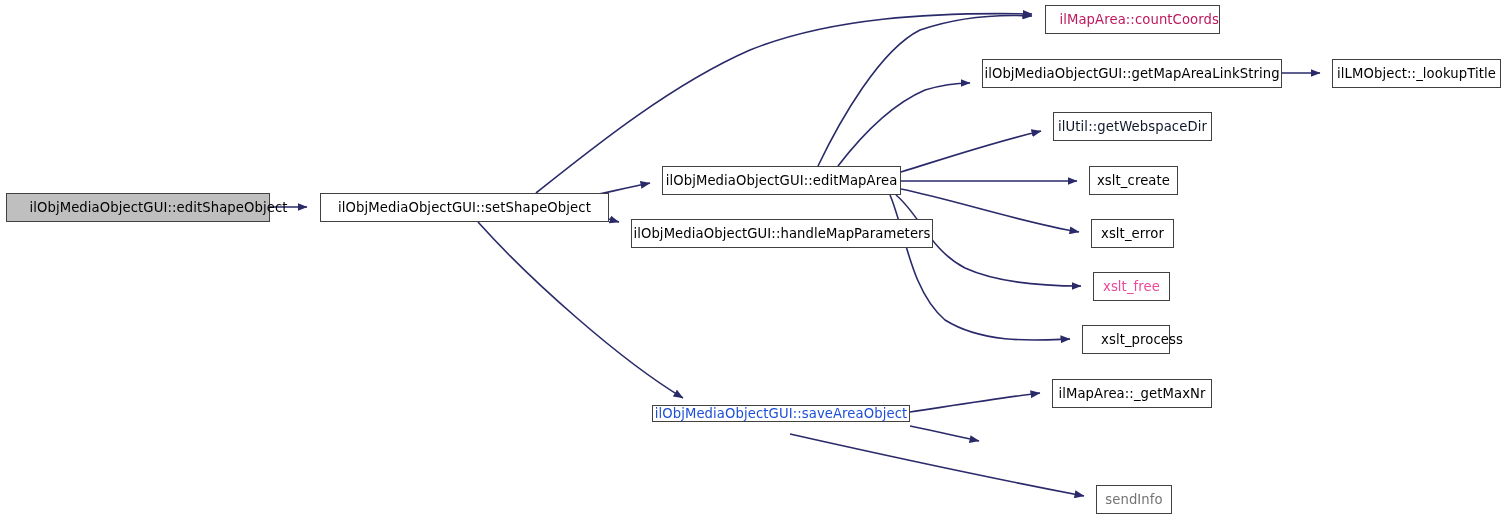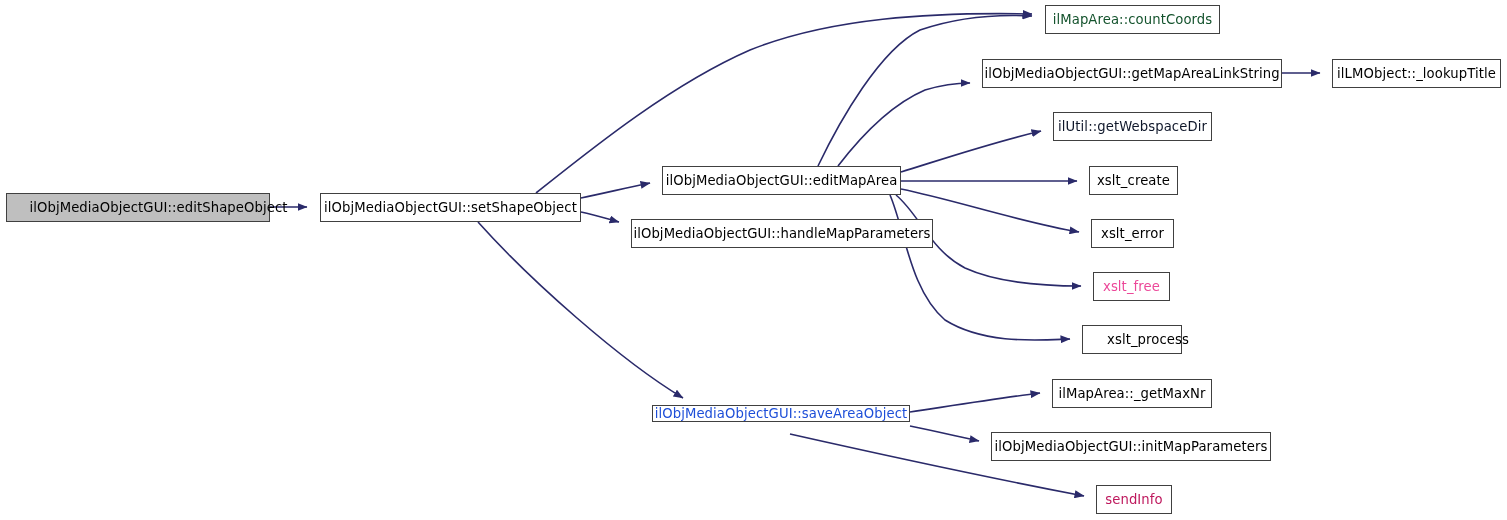--- a/index.html
+++ b/index.html
@@ -69,58 +69,55 @@
         <path d="M 890,195 C 905,230 910,290 945,320 C 985,345 1040,340 1070,339" stroke="#2a2a6a" marker-end="url(#arrowhead)"></path>
         <path d="M 1282,73 L 1320,73" stroke="#2a2a6a" marker-end="url(#arrowhead)"></path>
         <path d="M 910,412 C 950,406 1000,398 1040,393" stroke="#2a2a6a" marker-end="url(#arrowhead)"></path>
         <path d="M 910,426 C 935,431 960,437 979,441" stroke="#2a2a6a" marker-end="url(#arrowhead)"></path>
         <path d="M 790,434 C 870,452 990,478 1084,496" stroke="#2a2a6a" marker-end="url(#arrowhead)"></path>
       </g>
   </svg>
 <div class="node highlight" style="left: 6px; top: 193px; width: 264px; height: 29px; border-color: rgb(64, 64, 64); background: rgb(191, 191, 191); color: rgb(0, 0, 0);">
       <span>ilObjMediaObjectGUI::editShapeObject</span>
     </div>
-    <div class="node" style="left: 320px; top: 193px; width: 261px; height: 29px; border-color: rgb(64, 64, 64); background: rgb(255, 255, 255); color: rgb(0, 0, 0);">
+    <div class="node" style="left: 320px; top: 193px; width: 289px; height: 29px; border-color: rgb(64, 64, 64); background: rgb(255, 255, 255); color: rgb(0, 0, 0);">
       <span>ilObjMediaObjectGUI::setShapeObject</span>
     </div>
     <div class="node" style="left: 662px; top: 166px; width: 239px; height: 29px; border-color: rgb(64, 64, 64); background: rgb(255, 255, 255); color: rgb(0, 0, 0);">
       <span>ilObjMediaObjectGUI::editMapArea</span>
     </div>
     <div class="node" style="left: 631px; top: 219px; width: 302px; height: 29px; border-color: rgb(64, 64, 64); background: rgb(255, 255, 255); color: rgb(0, 0, 0);">
       <span>ilObjMediaObjectGUI::handleMapParameters</span>
     </div>
-    <div class="node" style="left: 1045px; top: 5px; width: 175px; height: 29px; border-color: rgb(64, 64, 64); background: rgb(255, 255, 255); color: #14532d;">
+    <div class="node" style="left: 1045px; top: 5px; width: 175px; height: 29px; border-color: rgb(64, 64, 64); background: rgb(255, 255, 255); color: #be185d; justify-content: flex-end;">
       <span>ilMapArea::countCoords</span>
     </div>
     <div class="node" style="left: 982px; top: 59px; width: 300px; height: 29px; border-color: rgb(64, 64, 64); background: rgb(255, 255, 255); color: rgb(0, 0, 0);">
       <span>ilObjMediaObjectGUI::getMapAreaLinkString</span>
     </div>
     <div class="node" style="left: 1332px; top: 59px; width: 169px; height: 29px; border-color: rgb(64, 64, 64); background: rgb(255, 255, 255); color: rgb(0, 0, 0);">
       <span>ilLMObject::_lookupTitle</span>
     </div>
     <div class="node" style="left: 1053px; top: 112px; width: 159px; height: 29px; border-color: rgb(64, 64, 64); background: rgb(255, 255, 255); color: #0f172a;">
       <span>ilUtil::getWebspaceDir</span>
     </div>
     <div class="node" style="left: 1089px; top: 166px; width: 89px; height: 29px; border-color: rgb(64, 64, 64); background: rgb(255, 255, 255); color: rgb(0, 0, 0);">
       <span>xslt_create</span>
     </div>
     <div class="node" style="left: 1091px; top: 219px; width: 83px; height: 29px; border-color: rgb(64, 64, 64); background: rgb(255, 255, 255); color: rgb(0, 0, 0);">
       <span>xslt_error</span>
     </div>
     <div class="node" style="left: 1093px; top: 272px; width: 77px; height: 29px; border-color: rgb(64, 64, 64); background: rgb(255, 255, 255); color: #ec4899;">
       <span>xslt_free</span>
     </div>
-    <div class="node" style="left: 1082px; top: 325px; width: 100px; height: 29px; border-color: rgb(64, 64, 64); background: rgb(255, 255, 255); color: rgb(0, 0, 0); padding-left: 32px;">
+    <div class="node" style="left: 1082px; top: 325px; width: 88px; height: 29px; border-color: rgb(64, 64, 64); background: rgb(255, 255, 255); color: rgb(0, 0, 0); padding-left: 32px;">
       <span>xslt_process</span>
     </div>
     <div class="node" style="left: 1052px; top: 379px; width: 160px; height: 29px; border-color: rgb(64, 64, 64); background: rgb(255, 255, 255); color: rgb(0, 0, 0);">
       <span>ilMapArea::_getMaxNr</span>
     </div>
     <div class="node" style="left: 652px; top: 405px; width: 258px; height: 17px; border-color: rgb(64, 64, 64); background: rgb(255, 255, 255); color: #1d4ed8;">
       <span>ilObjMediaObjectGUI::saveAreaObject</span>
     </div>
-    <div class="node" style="left: 991px; top: 432px; width: 280px; height: 29px; border-color: rgb(64, 64, 64); background: rgb(255, 255, 255); color: rgb(0, 0, 0);">
-      <span>ilObjMediaObjectGUI::initMapParameters</span>
-    </div>
-    <div class="node" style="left: 1096px; top: 485px; width: 76px; height: 29px; border-color: rgb(64, 64, 64); background: rgb(255, 255, 255); color: #be185d; text-align: center;">
+    <div class="node" style="left: 1096px; top: 485px; width: 76px; height: 29px; border-color: rgb(64, 64, 64); background: rgb(255, 255, 255); color: #737373; text-align: center;">
       <span>sendInfo</span>
     </div>
   </div>
 
 </body></html>

